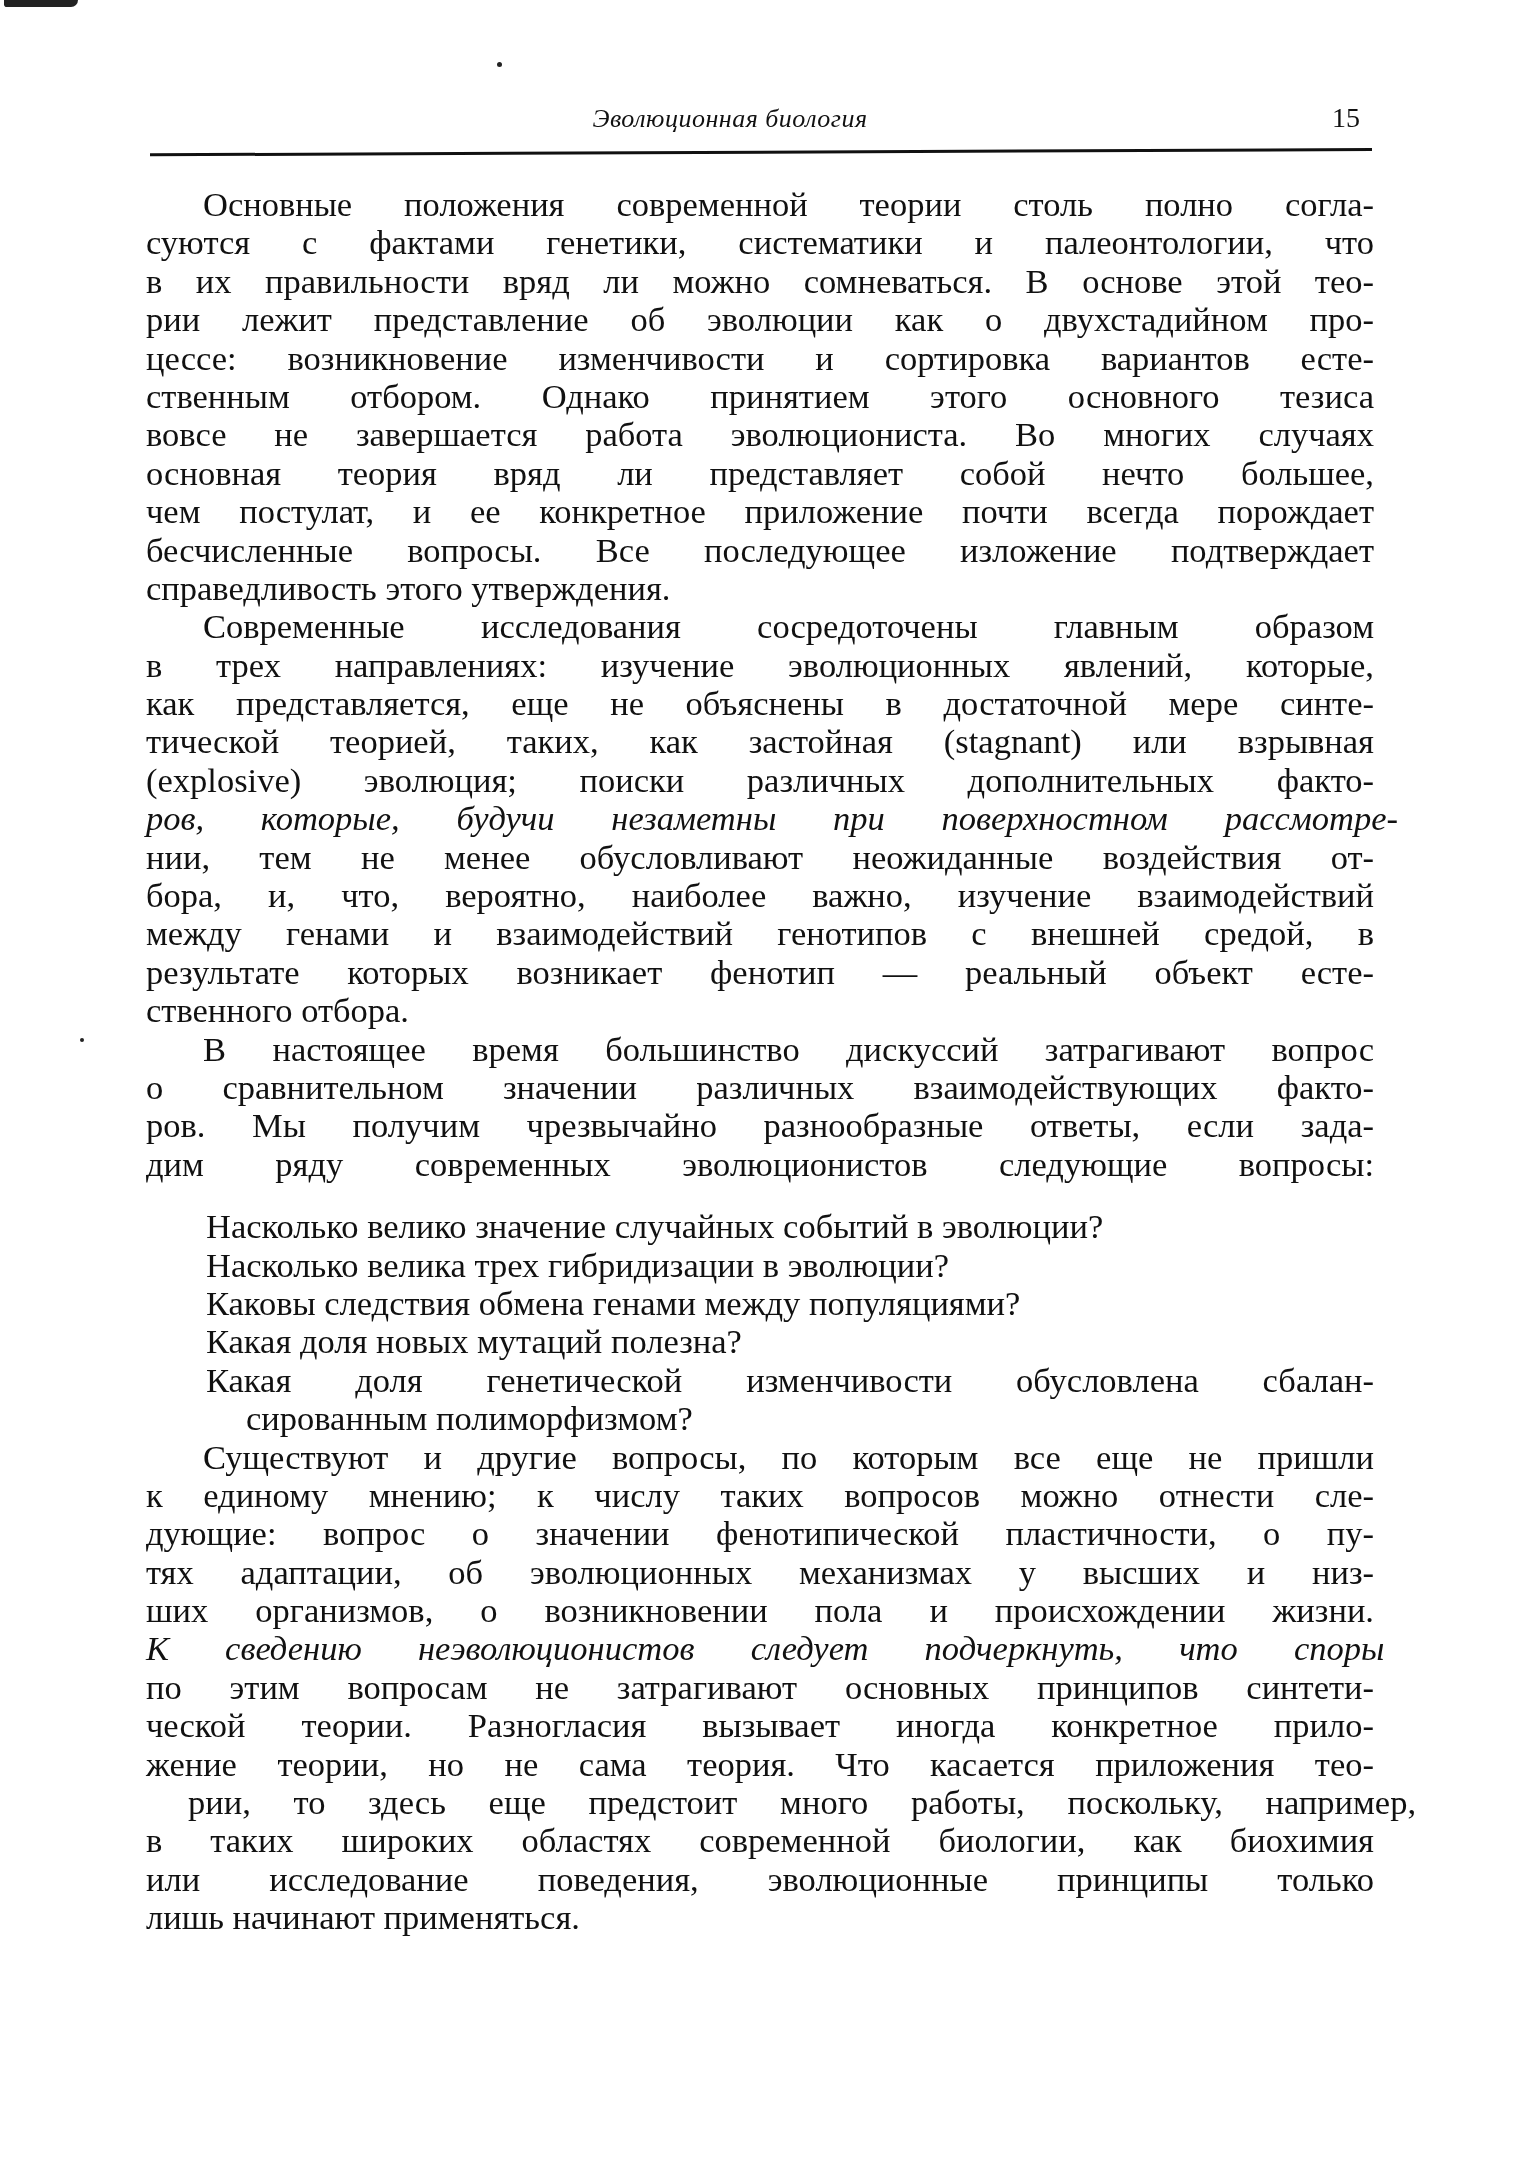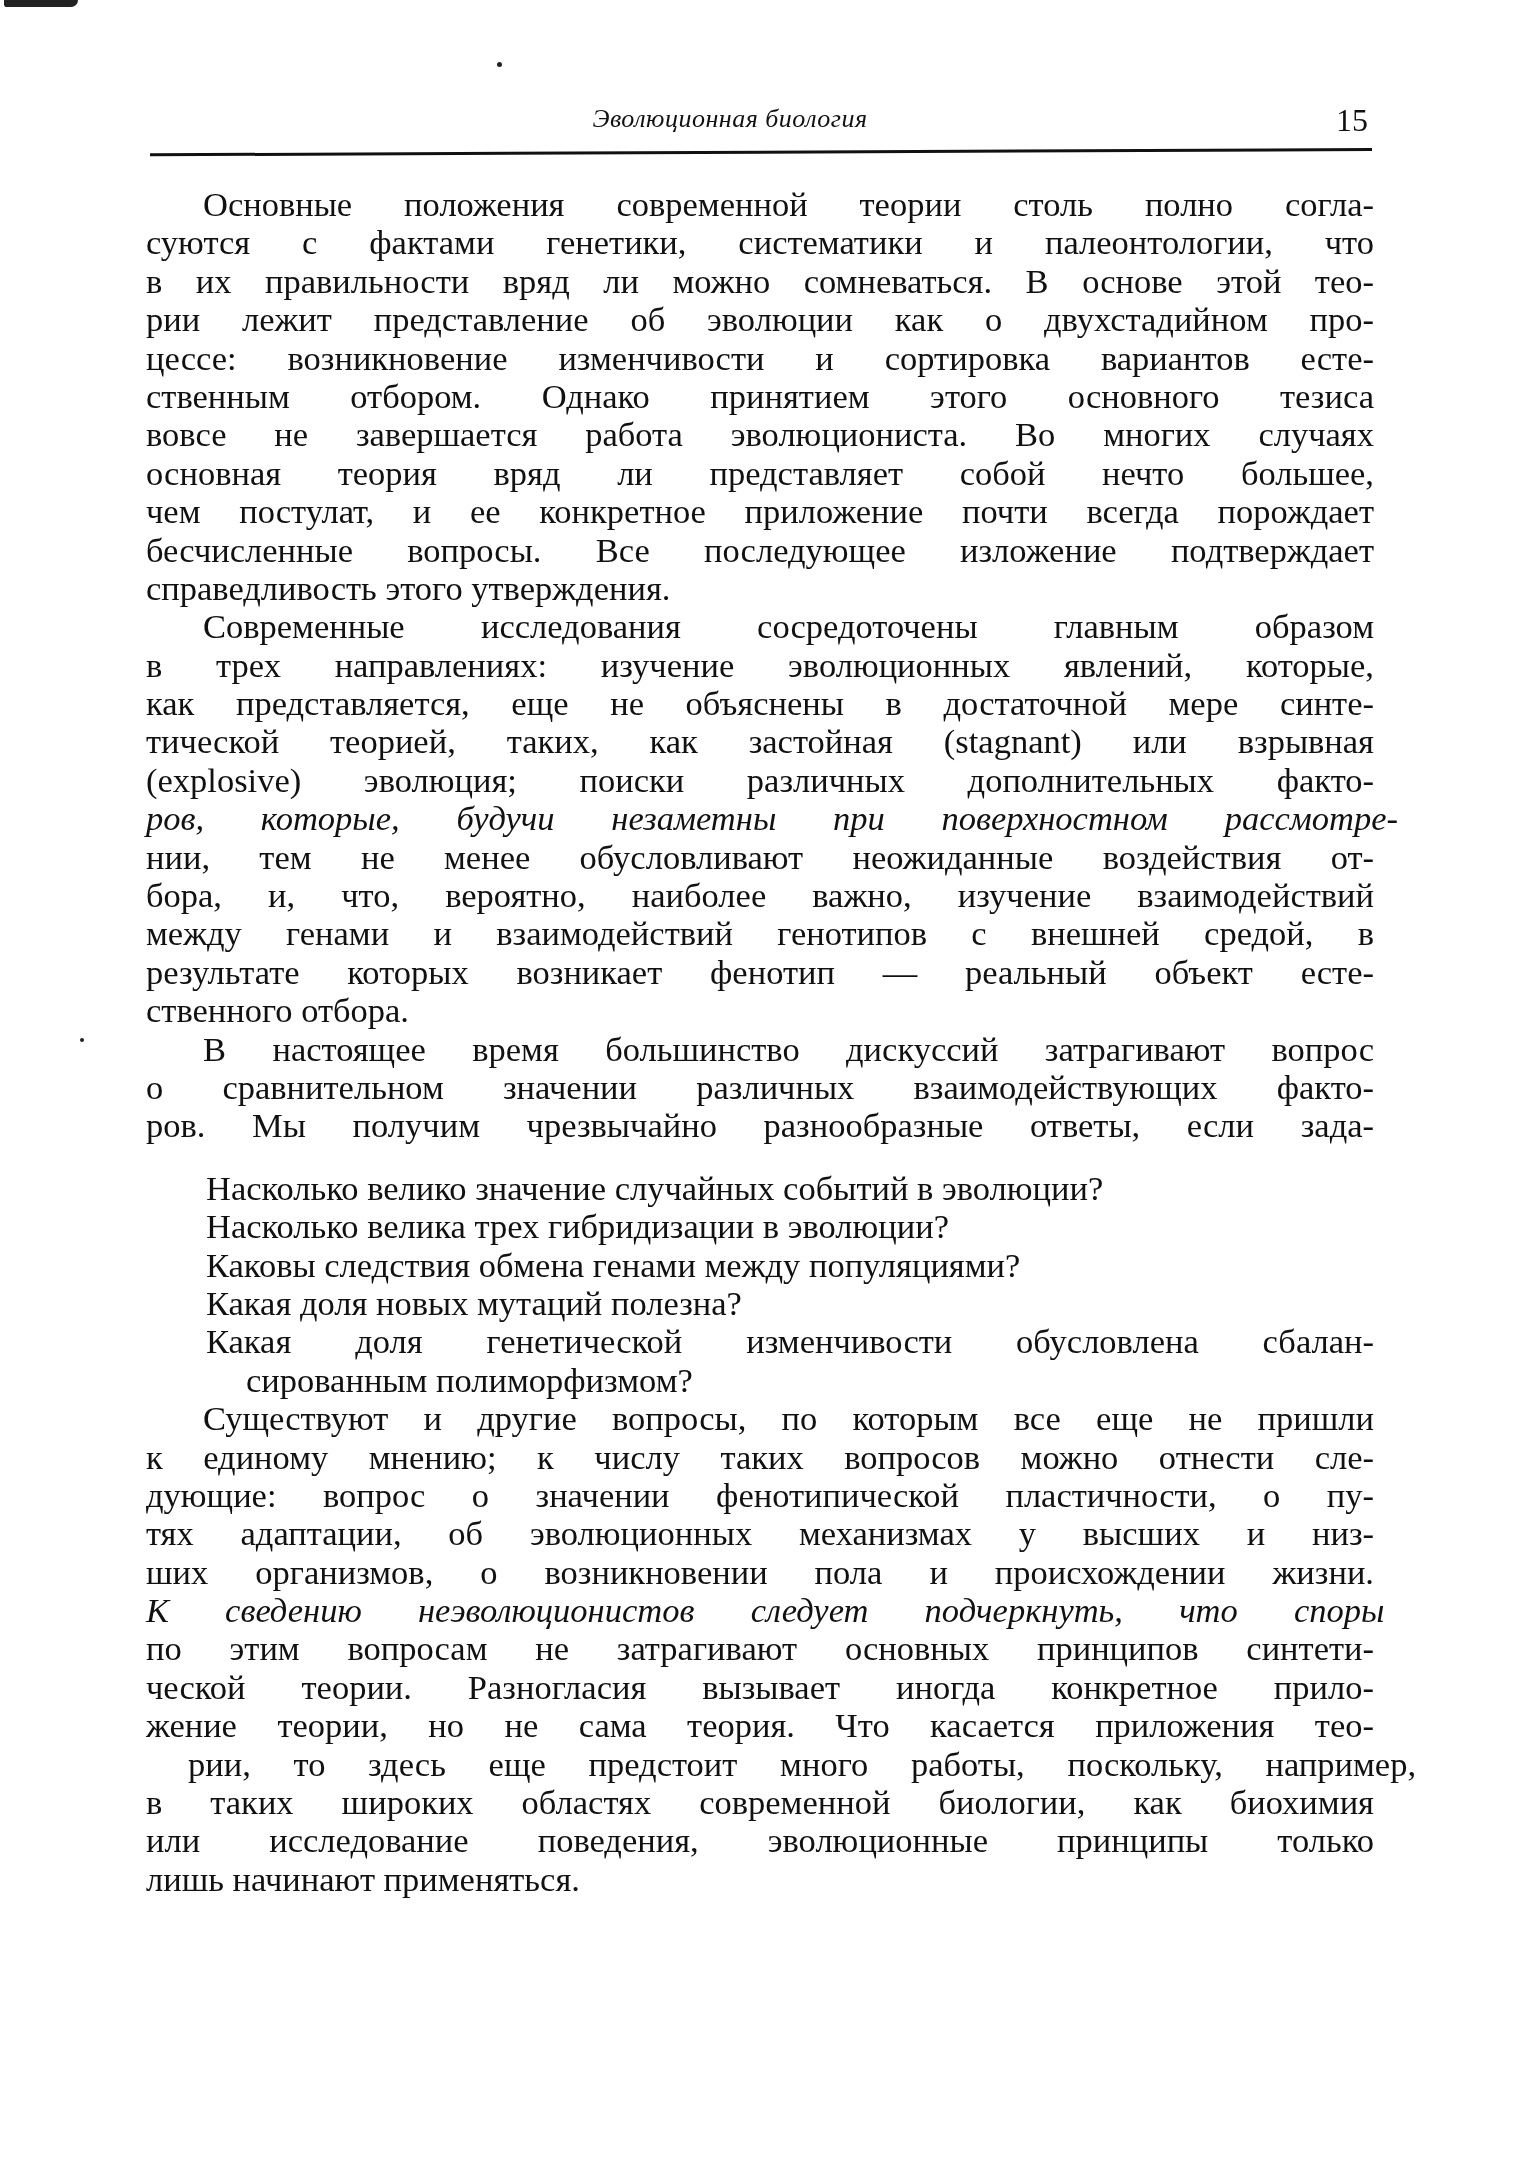--- a/index.html
+++ b/index.html
@@ -15,21 +15,21 @@
   .speck { position: absolute; width: 5px; height: 5px; border-radius: 50%; background: #222; }
   .header {
     position: absolute; left: 150px; top: 100px; width: 1220px; height: 48px;
   }
   .running-title {
     position: absolute; left: 0; right: 0; text-align: center; top: 4px;
     font-style: italic; font-size: 26px; letter-spacing: 0.5px;
     padding-right: 60px;
   }
   .page-number {
-    position: absolute; right: 2px; top: 2px; font-size: 32px;
+    position: absolute; right: 10px; top: 2px; font-size: 28px;
   }
   .header-rule {
     position: absolute; left: 150px; top: 148px; width: 1222px; height: 3px;
     background: #111; transform: rotate(-0.25deg); transform-origin: right center;
   }
   .text-block {
     position: absolute; left: 146px; top: 185px; width: 1228px;
     font-size: 34.5px; line-height: 38.4px;
   }
   .line { display: block; text-align: justify; text-align-last: justify; white-space: nowrap; height: 38.4px; }
@@ -80,20 +80,21 @@
     <span class="line" style="word-spacing: 37.4531px; text-align: left; text-align-last: left;">бора, и, что, вероятно, наиболее важно, изучение взаимодействий</span>
     <span class="line" style="word-spacing: 35.6699px; text-align: left; text-align-last: left;">между генами и взаимодействий генотипов с внешней средой, в</span>
     <span class="line" style="word-spacing: 39.1384px; text-align: left; text-align-last: left;">результате которых возникает фенотип — реальный объект есте-</span>
     <span class="line last">ственного отбора.</span>
   </div>
 
   <div>
     <span class="line indent" style="word-spacing: 37.7865px; text-align: left; text-align-last: left;">В настоящее время большинство дискуссий затрагивают вопрос</span>
     <span class="line" style="word-spacing: 50.5719px; text-align: left; text-align-last: left;">о сравнительном значении различных взаимодействующих факто-</span>
     <span class="line" style="word-spacing: 38.0335px; text-align: left; text-align-last: left;">ров. Мы получим чрезвычайно разнообразные ответы, если зада-</span>
+    <span class="line" style="word-spacing: 62.8906px; text-align: left; text-align-last: left;">дим ряду современных эволюционистов следующие вопросы:</span>
   </div>
 
   <div class="q-block">
     <span class="q-line">Насколько велико значение случайных событий в эволюции?</span>
     <span class="q-line">Насколько велика трех гибридизации в эволюции?</span>
     <span class="q-line">Каковы следствия обмена генами между популяциями?</span>
     <span class="q-line">Какая доля новых мутаций полезна?</span>
     <span class="q-line just" style="word-spacing: 55.2375px; text-align: left; text-align-last: left;">Какая доля генетической изменчивости обусловлена сбалан-</span>
     <span class="q-line cont">сированным полиморфизмом?</span>
   </div>

